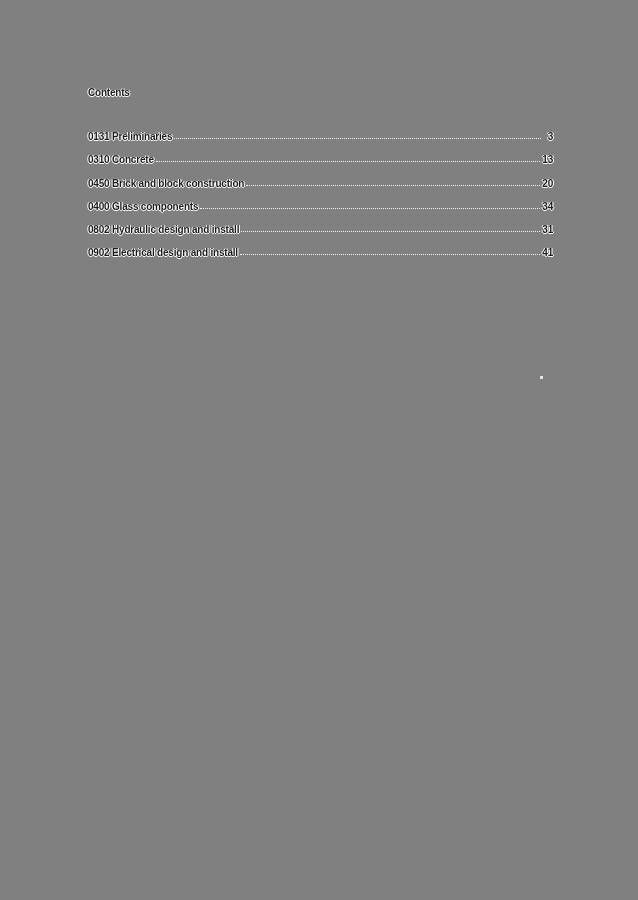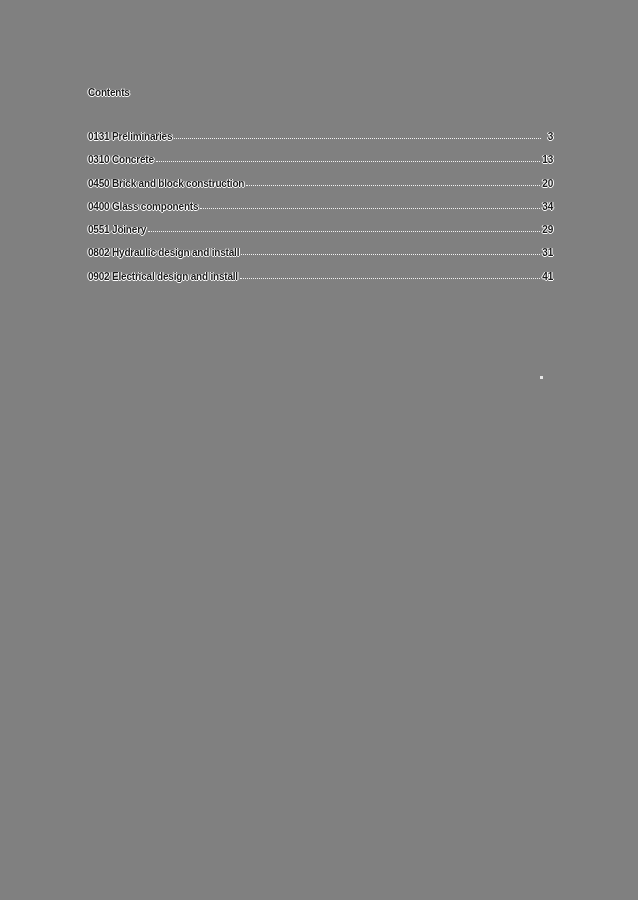--- a/index.html
+++ b/index.html
@@ -74,25 +74,20 @@
     <span class="toc-title">0450 Brick and block construction</span>
     <span class="toc-leader"></span>
     <span class="toc-page">20</span>
   </li>
   <li class="toc-entry">
     <span class="toc-title">0400 Glass components</span>
     <span class="toc-leader"></span>
     <span class="toc-page">34</span>
   </li>
   <li class="toc-entry">
-    <span class="toc-title">0551 Joinery</span>
-    <span class="toc-leader"></span>
-    <span class="toc-page">29</span>
-  </li>
-  <li class="toc-entry">
     <span class="toc-title">0802 Hydraulic design and install</span>
     <span class="toc-leader"></span>
     <span class="toc-page">31</span>
   </li>
   <li class="toc-entry">
     <span class="toc-title">0902 Electrical design and install</span>
     <span class="toc-leader"></span>
     <span class="toc-page">41</span>
   </li>
 </ul>

